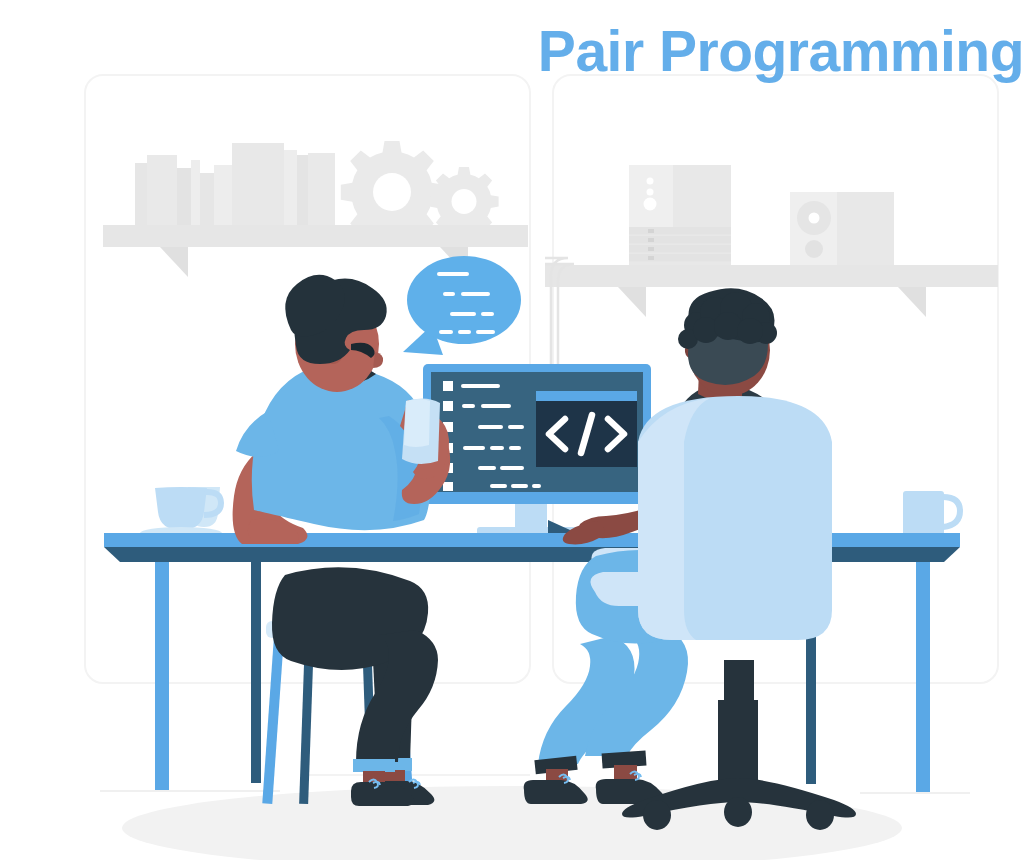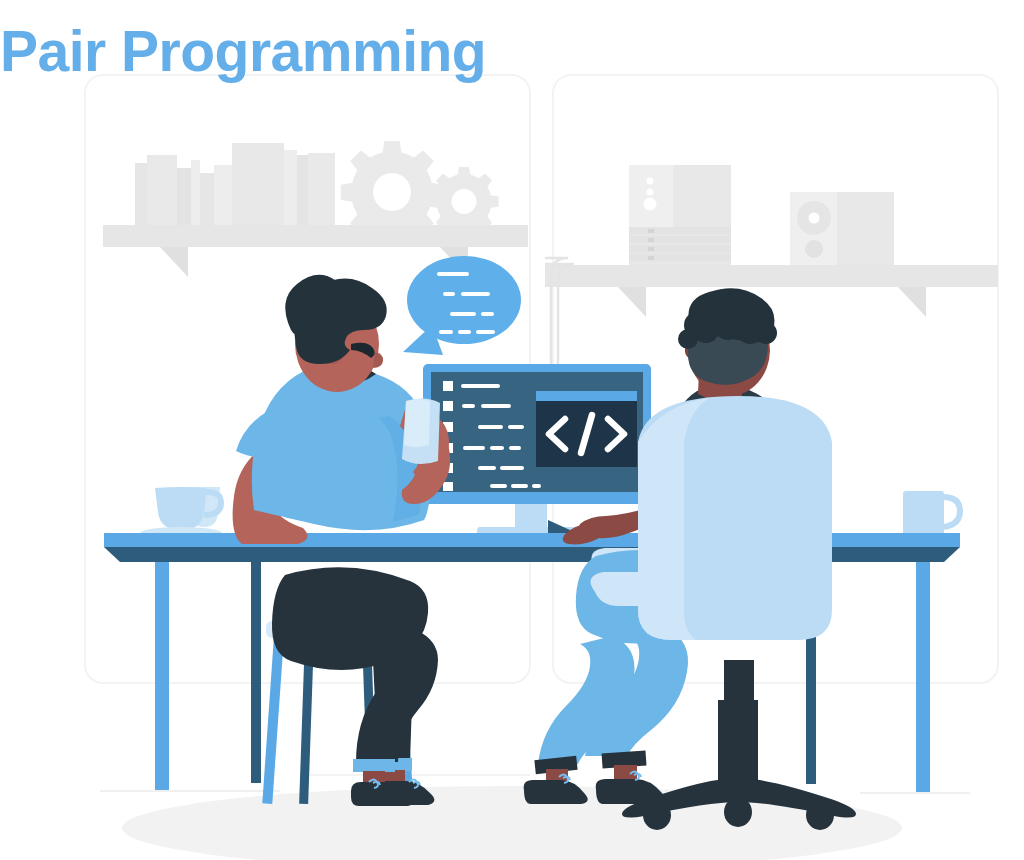--- a/index.html
+++ b/index.html
@@ -17,21 +17,21 @@
     position: relative;
     width: 1024px;
     height: 860px;
     background: #ffffff;
   }
   #title {
     position: absolute;
     left: 0;
     top: 18px;
     width: 1024px;
-    text-align: left;
+    text-align: right;
     font-family: "Liberation Sans", sans-serif;
     font-size: 57px;
     font-weight: bold;
     letter-spacing: -0.5px;
     color: #64aeea;
     z-index: 40;
     user-select: none;
   }
   #scene {
     position: absolute;

